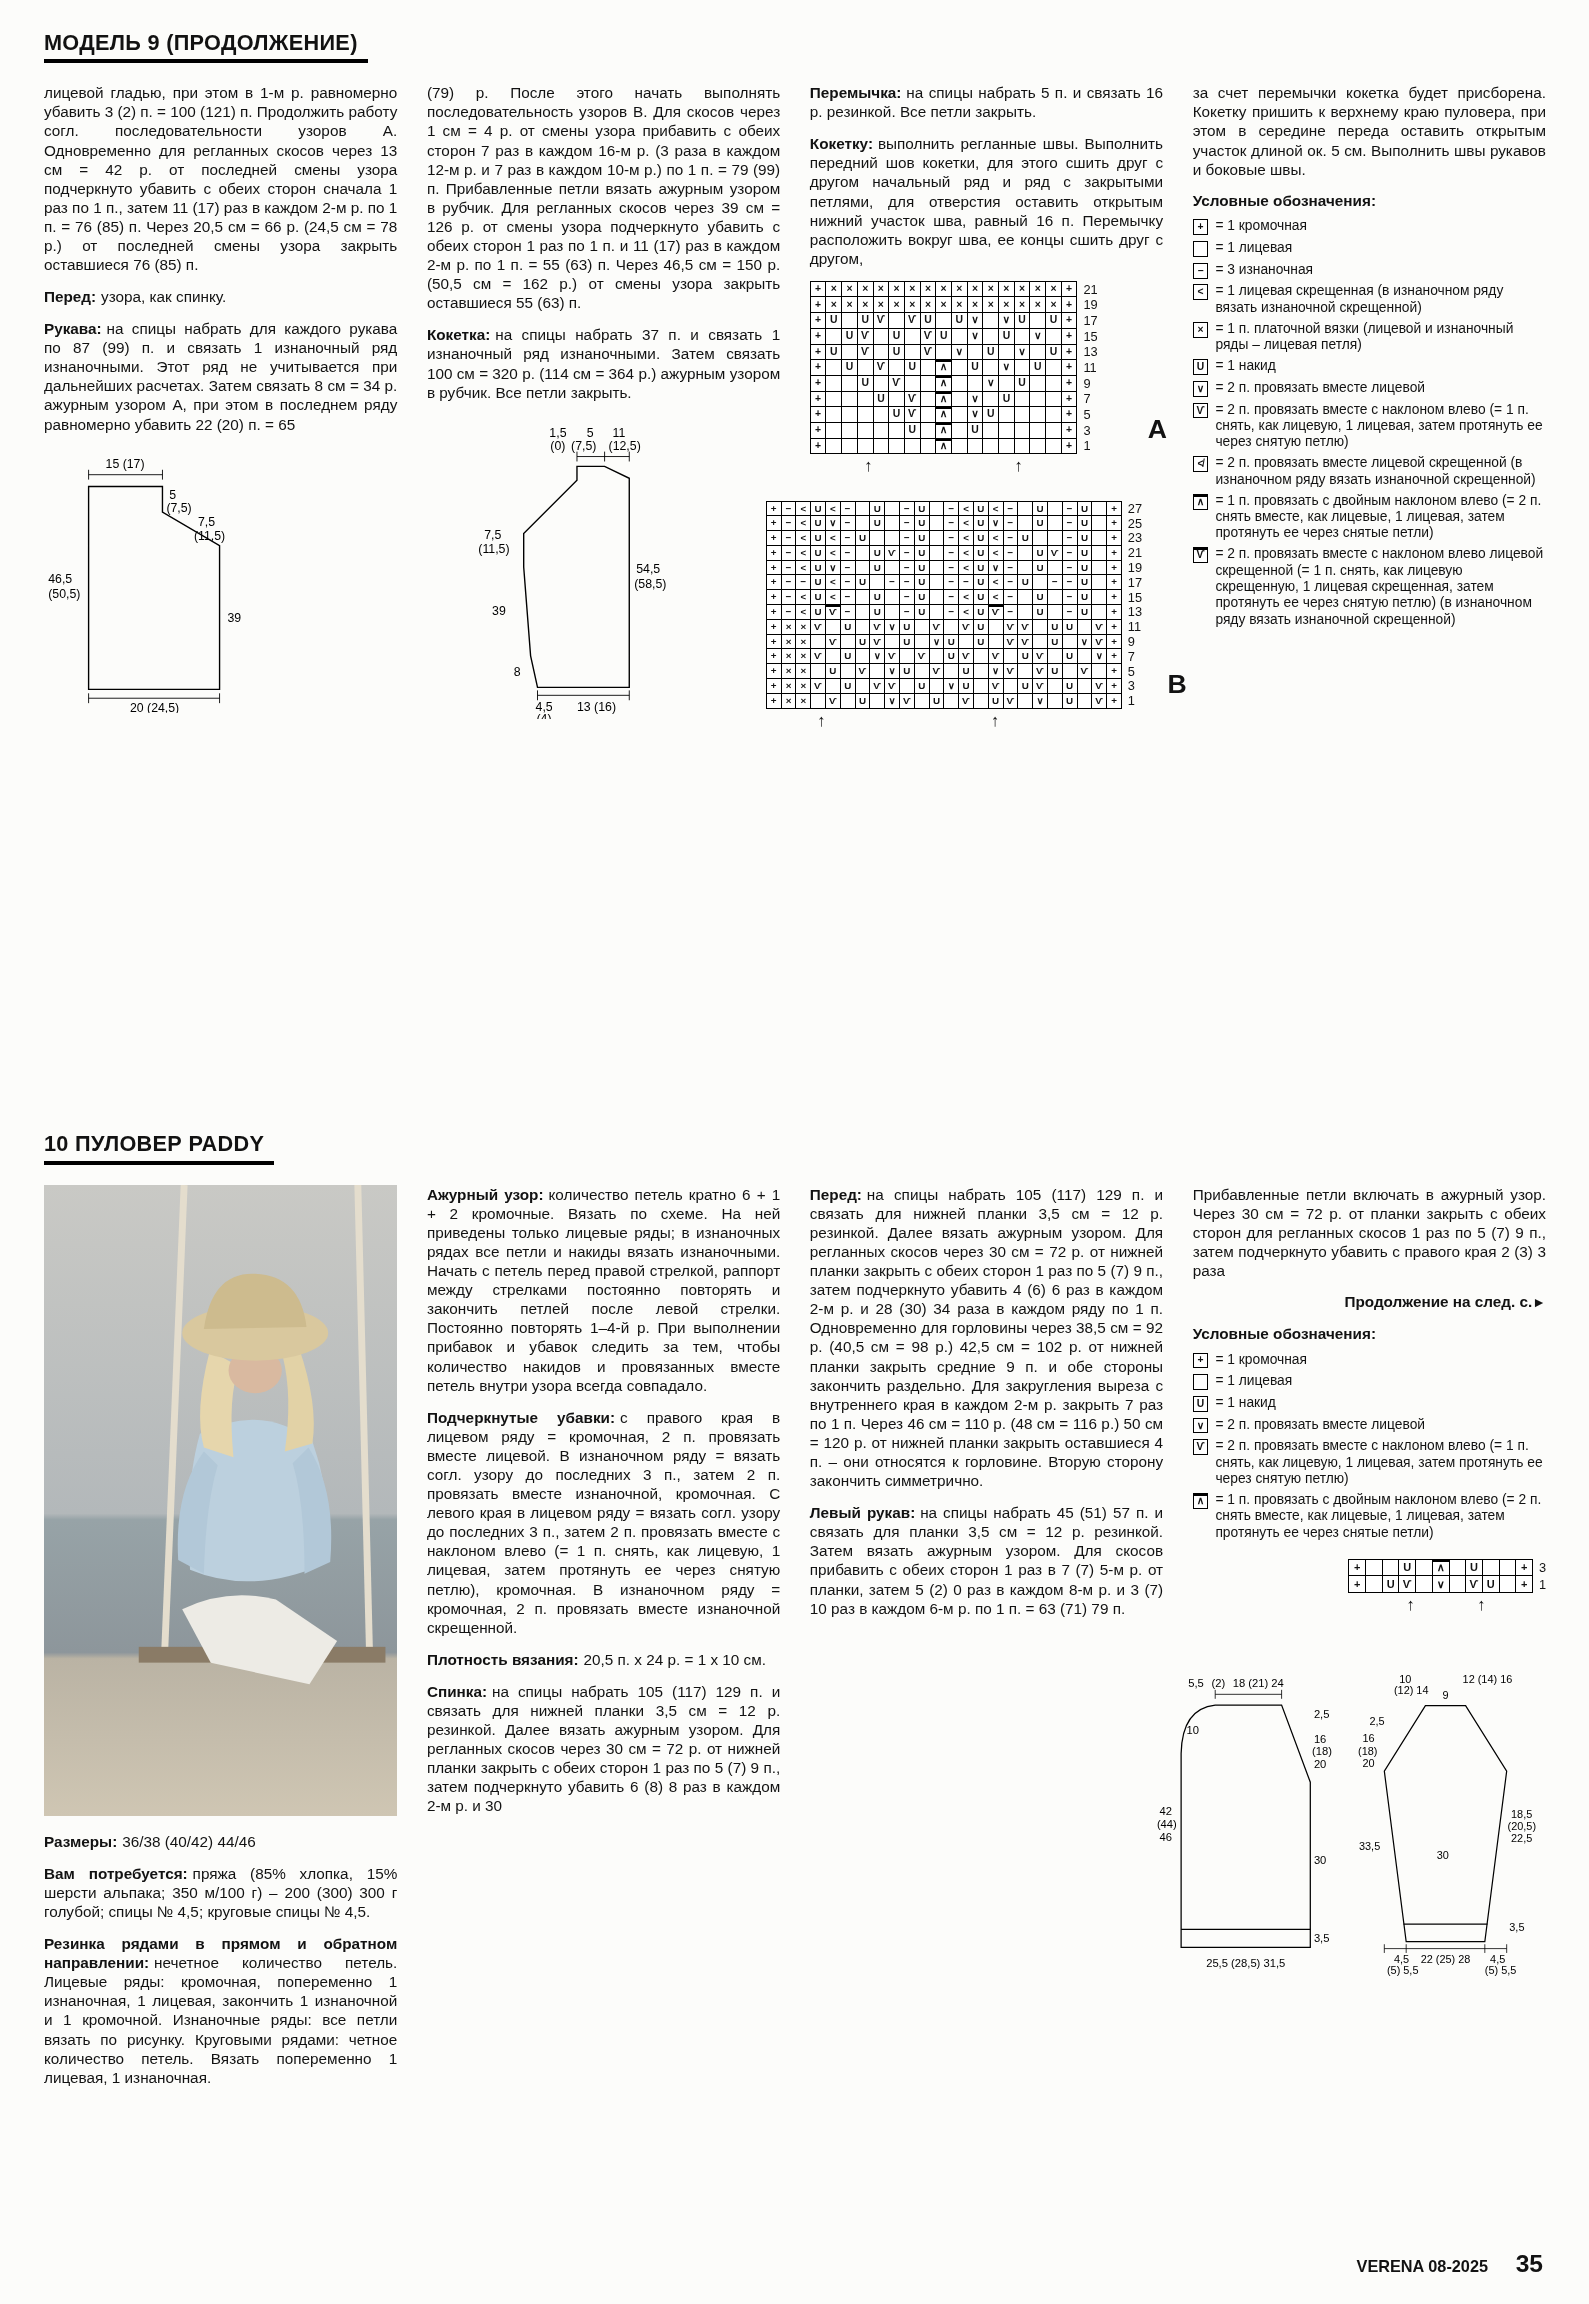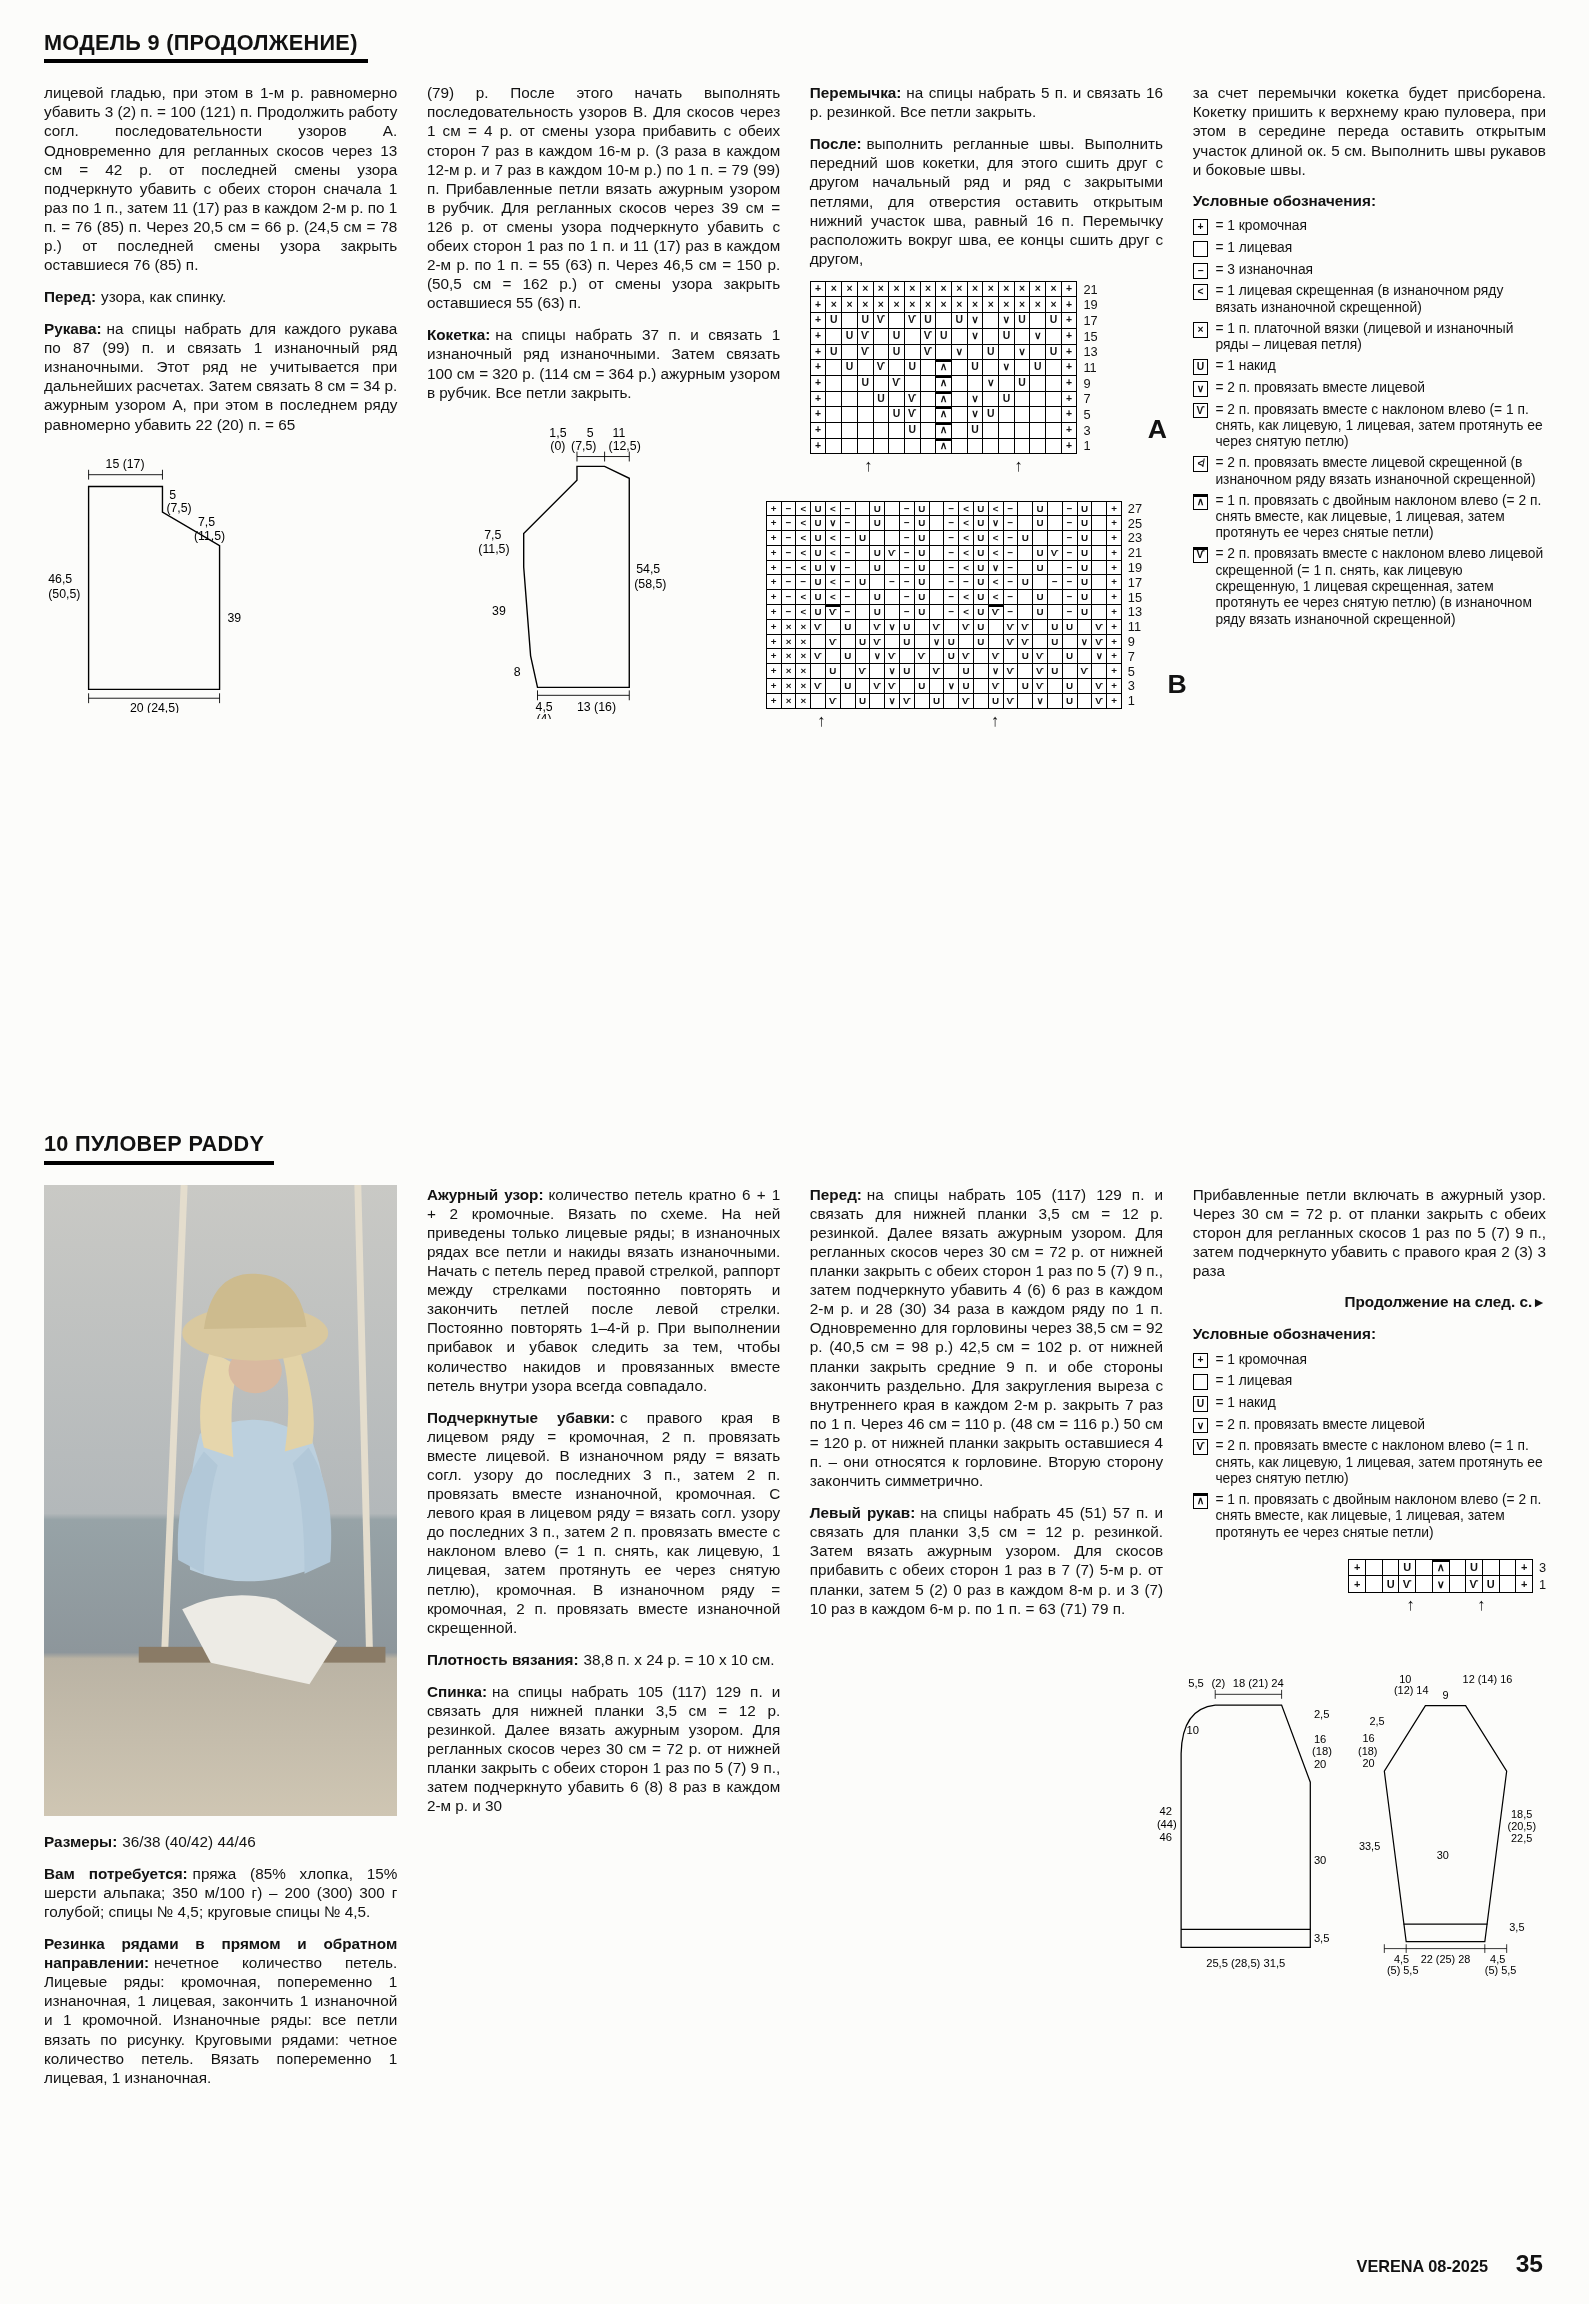--- a/index.html
+++ b/index.html
@@ -115,21 +115,21 @@
             <text x="88" y="256">8</text>
             <text x="110" y="292">4,5</text>
             <text x="111" y="304">(4)</text>
             <text x="152" y="292">13 (16)</text>
           </g>
         </svg>
       </div>
 
       <div class="col">
         <p class="body"><b class="lbl">Перемычка:</b><span>на спицы набрать 5 п. и связать 16 р. резинкой. Все петли закрыть.</span></p>
-        <p class="body"><b class="lbl">После:</b><span>выполнить регланные швы. Выполнить передний шов кокетки, для этого сшить друг с другом начальный ряд и ряд с закрытыми петлями, для отверстия оставить открытым нижний участок шва, равный 16 п. Перемычку расположить вокруг шва, ее концы сшить друг с другом,</span></p>
+        <p class="body"><b class="lbl">Кокетку:</b><span>выполнить регланные швы. Выполнить передний шов кокетки, для этого сшить друг с другом начальный ряд и ряд с закрытыми петлями, для отверстия оставить открытым нижний участок шва, равный 16 п. Перемычку расположить вокруг шва, ее концы сшить друг с другом,</span></p>
 
         <div class="chart-wrap">
           <div>
               <div class="crow">
                 <span class="cc" style="width: 16.7px; height: 16.7px; font-size: 10.4px;">+</span>
                 <span class="cc" style="width: 16.7px; height: 16.7px; font-size: 10.4px;">×</span>
                 <span class="cc" style="width: 16.7px; height: 16.7px; font-size: 10.4px;">×</span>
                 <span class="cc" style="width: 16.7px; height: 16.7px; font-size: 10.4px;">×</span>
                 <span class="cc" style="width: 16.7px; height: 16.7px; font-size: 10.4px;">×</span>
                 <span class="cc" style="width: 16.7px; height: 16.7px; font-size: 10.4px;">×</span>
@@ -867,21 +867,21 @@
           <path d="M162,146 q8,-58 52,-56 q46,2 52,54 z" fill="#cdbb8e"></path>
         </svg>
         <p class="body"><b class="lbl">Размеры:</b><span>36/38 (40/42) 44/46</span></p>
         <p class="body"><b class="lbl">Вам потребуется:</b><span>пряжа (85% хлопка, 15% шерсти альпака; 350 м/100 г) – 200 (300) 300 г голубой; спицы № 4,5; круговые спицы № 4,5.</span></p>
         <p class="body"><b class="lbl">Резинка рядами в прямом и обратном направлении:</b><span>нечетное количество петель. Лицевые ряды: кромочная, попеременно 1 изнаночная, 1 лицевая, закончить 1 изнаночной и 1 кромочной. Изнаночные ряды: все петли вязать по рисунку. Круговыми рядами: четное количество петель. Вязать попеременно 1 лицевая, 1 изнаночная.</span></p>
       </div>
 
       <div class="col">
         <p class="body"><b class="lbl">Ажурный узор:</b><span>количество петель кратно 6 + 1 + 2 кромочные. Вязать по схеме. На ней приведены только лицевые ряды; в изнаночных рядах все петли и накиды вязать изнаночными. Начать с петель перед правой стрелкой, раппорт между стрелками постоянно повторять и закончить петлей после левой стрелки. Постоянно повторять 1–4-й р. При выполнении прибавок и убавок следить за тем, чтобы количество накидов и провязанных вместе петель внутри узора всегда совпадало.</span></p>
         <p class="body"><b class="lbl">Подчеркнутые убавки:</b><span>с правого края в лицевом ряду = кромочная, 2 п. провязать вместе лицевой. В изнаночном ряду = вязать согл. узору до последних 3 п., затем 2 п. провязать вместе изнаночной, кромочная. С левого края в лицевом ряду = вязать согл. узору до последних 3 п., затем 2 п. провязать вместе с наклоном влево (= 1 п. снять, как лицевую, 1 лицевая, затем протянуть ее через снятую петлю), кромочная. В изнаночном ряду = кромочная, 2 п. провязать вместе изнаночной скрещенной.</span></p>
-        <p class="body"><b class="lbl">Плотность вязания:</b><span>38,8 п. x 24 р. = 10 x 10 см.</span></p>
+        <p class="body"><b class="lbl">Плотность вязания:</b><span>20,5 п. x 24 р. = 1 x 10 см.</span></p>
         <p class="body"><b class="lbl">Спинка:</b><span>на спицы набрать 105 (117) 129 п. и связать для нижней планки 3,5 см = 12 р. резинкой. Далее вязать ажурным узором. Для регланных скосов через 30 см = 72 р. от нижней планки закрыть с обеих сторон 1 раз по 5 (7) 9 п., затем подчеркнуто убавить 6 (8) 8 раз в каждом 2-м р. и 30</span></p>
       </div>
 
       <div class="col">
         <p class="body"><b class="lbl">Перед:</b><span>на спицы набрать 105 (117) 129 п. и связать для нижней планки 3,5 см = 12 р. резинкой. Далее вязать ажурным узором. Для регланных скосов через 30 см = 72 р. от нижней планки закрыть с обеих сторон 1 раз по 5 (7) 9 п., затем подчеркнуто убавить 4 (6) 6 раз в каждом 2-м р. и 28 (30) 34 раза в каждом ряду по 1 п. Одновременно для горловины через 38,5 см = 92 р. (40,5 см = 98 р.) 42,5 см = 102 р. от нижней планки закрыть средние 9 п. и обе стороны закончить раздельно. Для закругления выреза с внутреннего края в каждом 2-м р. закрыть 7 раз по 1 п. Через 46 см = 110 р. (48 см = 116 р.) 50 см = 120 р. от нижней планки закрыть оставшиеся 4 п. – они относятся к горловине. Вторую сторону закончить симметрично.</span></p>
         <p class="body"><b class="lbl">Левый рукав:</b><span>на спицы набрать 45 (51) 57 п. и связать для планки 3,5 см = 12 р. резинкой. Затем вязать ажурным узором. Для скосов прибавить с обеих сторон 1 раз в 7 (7) 5-м р. от планки, затем 5 (2) 0 раз в каждом 8-м р. и 3 (7) 10 раз в каждом 6-м р. по 1 п. = 63 (71) 79 п.</span></p>
       </div>
 
       <div class="col">
         <p class="body"><span>Прибавленные петли включать в ажурный узор. Через 30 см = 72 р. от планки закрыть с обеих сторон для регланных скосов 1 раз по 5 (7) 9 п., затем подчеркнуто убавить с правого края 2 (3) 3 раза</span></p>

